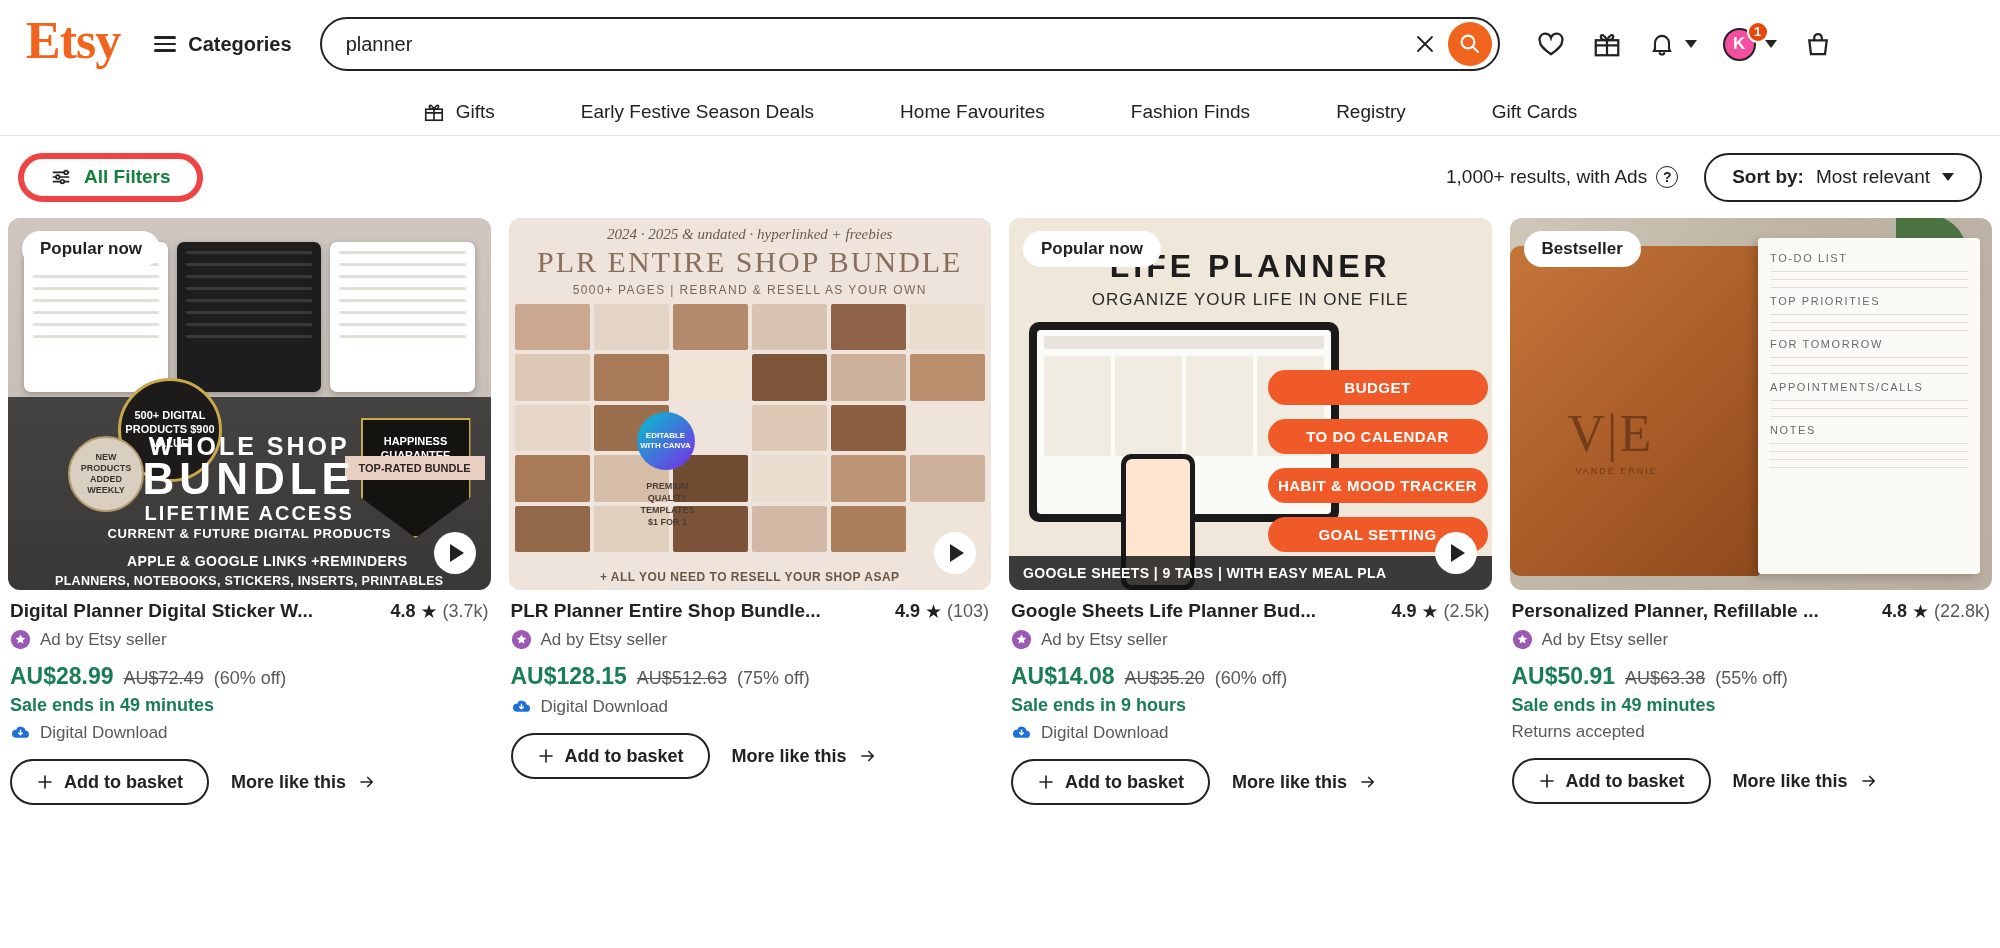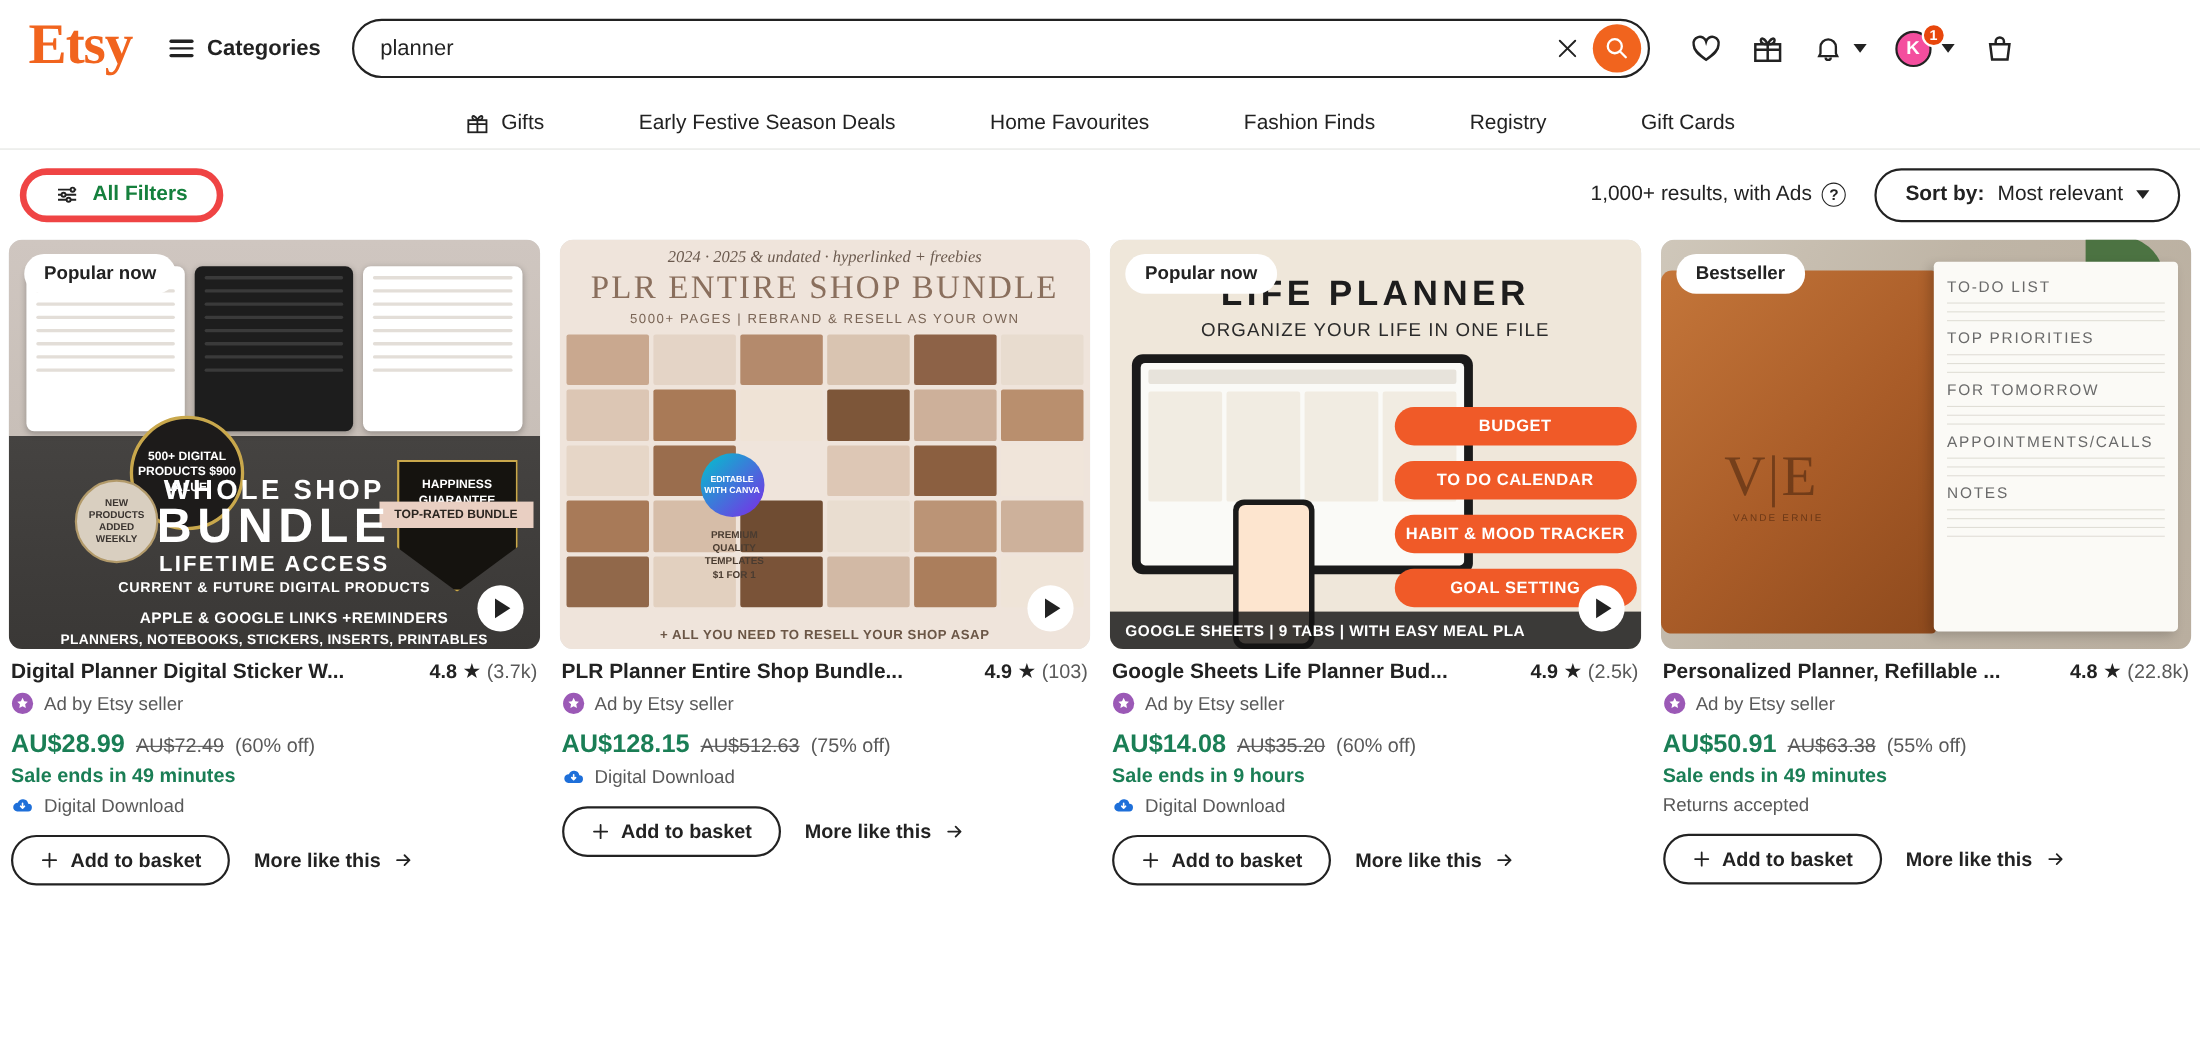--- a/index.html
+++ b/index.html
@@ -324,21 +324,21 @@
   
   .a4 { background: linear-gradient(120deg,#cfc7ba 0%,#bfb5a6 40%,#b9ae9f 100%); }
   .a4 .leather { position: absolute; left: 0; top: 28px; width: 52%; height: 330px;
                  background: linear-gradient(135deg,#c4763a,#a95c28 55%,#8e4a1d);
                  border-radius: 10px 4px 4px 10px; }
   .a4 .mono { position: absolute; left: 58px; top: 186px; font-family: "Liberation Serif", serif;
               font-size: 52px; color: rgba(70,34,12,.55); letter-spacing: 2px; }
   .a4 .monosub { position: absolute; left: 66px; top: 248px; font-size: 9px; color: rgba(70,34,12,.6); letter-spacing: 2px; }
   .a4 .page { position: absolute; right: 12px; top: 20px; width: 46%; height: 336px;
               background: #fbfaf6; border-radius: 4px; box-shadow: -4px 4px 10px rgba(0,0,0,.18); padding: 14px 12px; }
-  .a4 .page .lbl { font-size: 14px; letter-spacing: 1.6px; color: #6a6a6a; margin-bottom: 4px; }
+  .a4 .page .lbl { font-size: 11px; letter-spacing: 1.6px; color: #6a6a6a; margin-bottom: 4px; }
   .a4 .page .ln { height: 1px; background: #e0ded6; margin: 7px 0; }
   .a4 .leaf { position: absolute; right: 26px; top: -4px; width: 70px; height: 60px;
               background: #3f6b37; border-radius: 0 60% 0 60%; opacity: .9; }
 </style>
 </head>
 <body>
 
 <div class="header">
   <div class="etsy-logo">Etsy</div>
 

